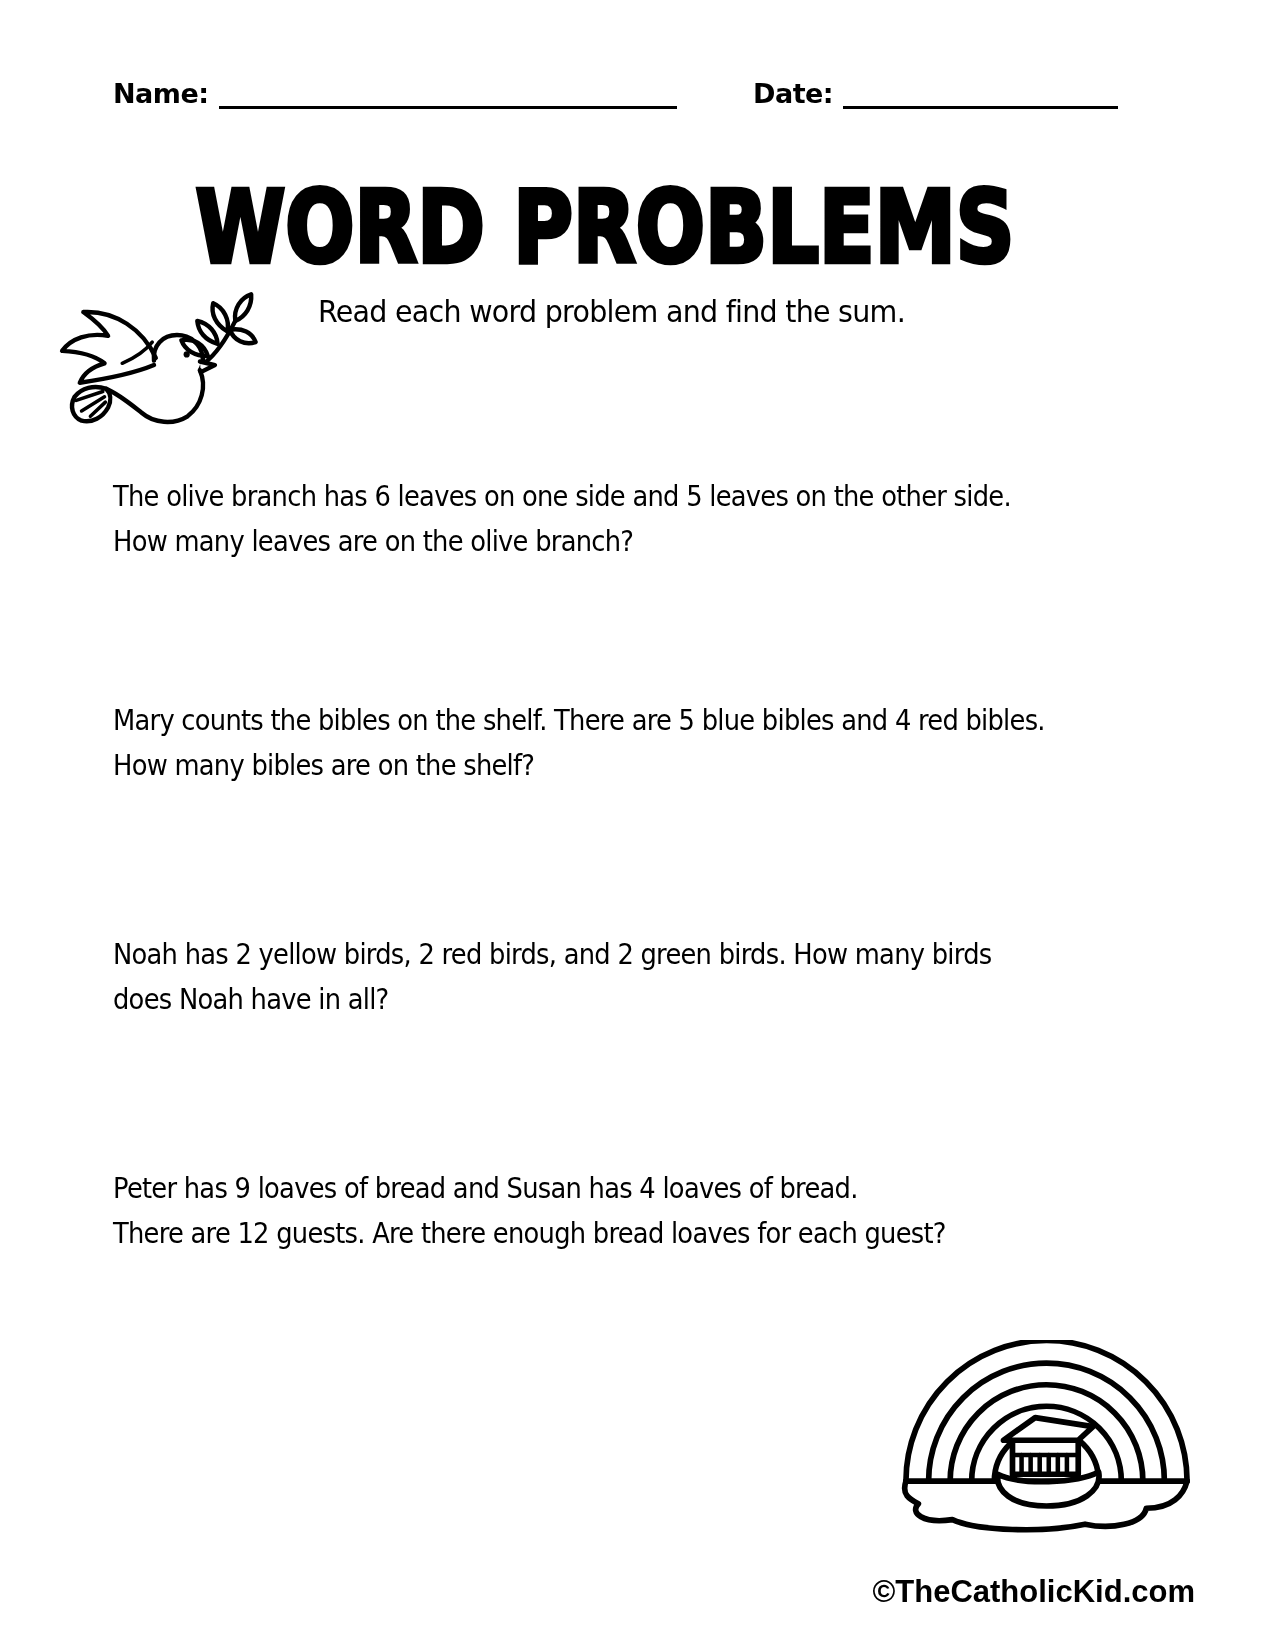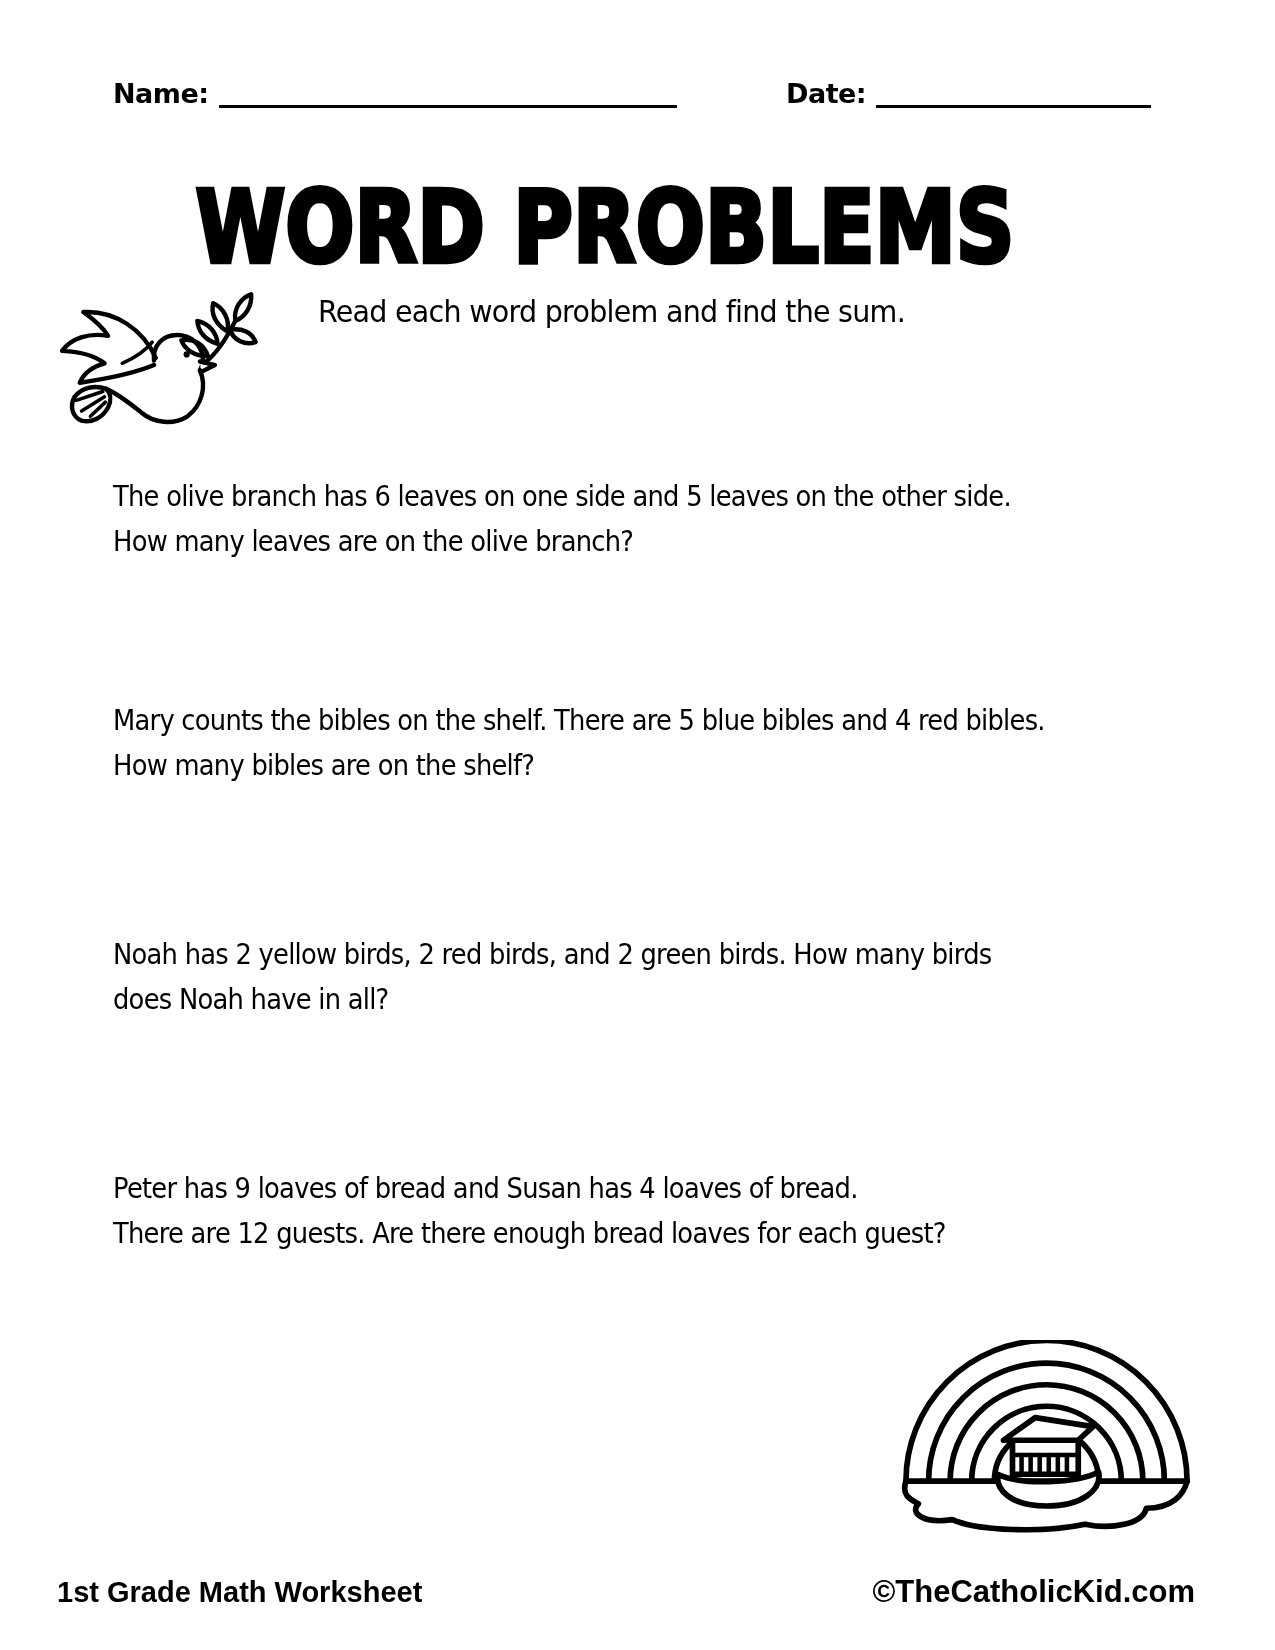--- a/index.html
+++ b/index.html
@@ -11,34 +11,34 @@
     margin: 0 auto;
     background: #ffffff;
     color: #000000;
     font-family: "DejaVu Sans", sans-serif;
     overflow: hidden;
   }
   
   .field-row {
     position: absolute;
     display: flex;
-    align-items: flex-start;
+    align-items: center;
     font-weight: bold;
     font-size: 27px;
     letter-spacing: -0.5px;
   }
   .blank-line {
     display: inline-block;
     border-bottom: 3px solid #000;
     height: 30px;
     margin-left: 10px;
   }
   .name-row { left: 113px; top: 78px; }
   .name-row .blank-line { width: 458px; }
-  .date-row { left: 753px; top: 78px; margin-left: 33px; }
+  .date-row { left: 753px; top: 78px; }
   .date-row .blank-line { width: 275px; }
 
   
   .title {
     position: absolute;
     left: 0;
     top: 178px;
     width: 1210px;
     text-align: center;
     font-family: "DejaVu Sans", sans-serif;
@@ -178,16 +178,15 @@
       <path d="M88 118 C86 132 100 146 131 146 C162 146 180 132 177 116 C158 126 108 128 88 118 Z" fill="#ffffff"></path>
 
       <rect x="101" y="88" width="58" height="30" fill="#ffffff"></rect>
       <path d="M101 101 H159" stroke-width="4"></path>
       <path d="M109 101 V118 M117 101 V118 M125 101 V118 M133 101 V118 M141 101 V118 M149 101 V118" stroke-width="4"></path>
 
       <path d="M93 88 L121 68 L172 76 L159 88 Z" fill="#ffffff"></path>
     </g>
   </svg>
 
-  <div class="footer-left">1st Grade Math Worksheet</div>
   <div class="footer-right">©TheCatholicKid.com</div>
 
 </div>
 
 </body></html>

